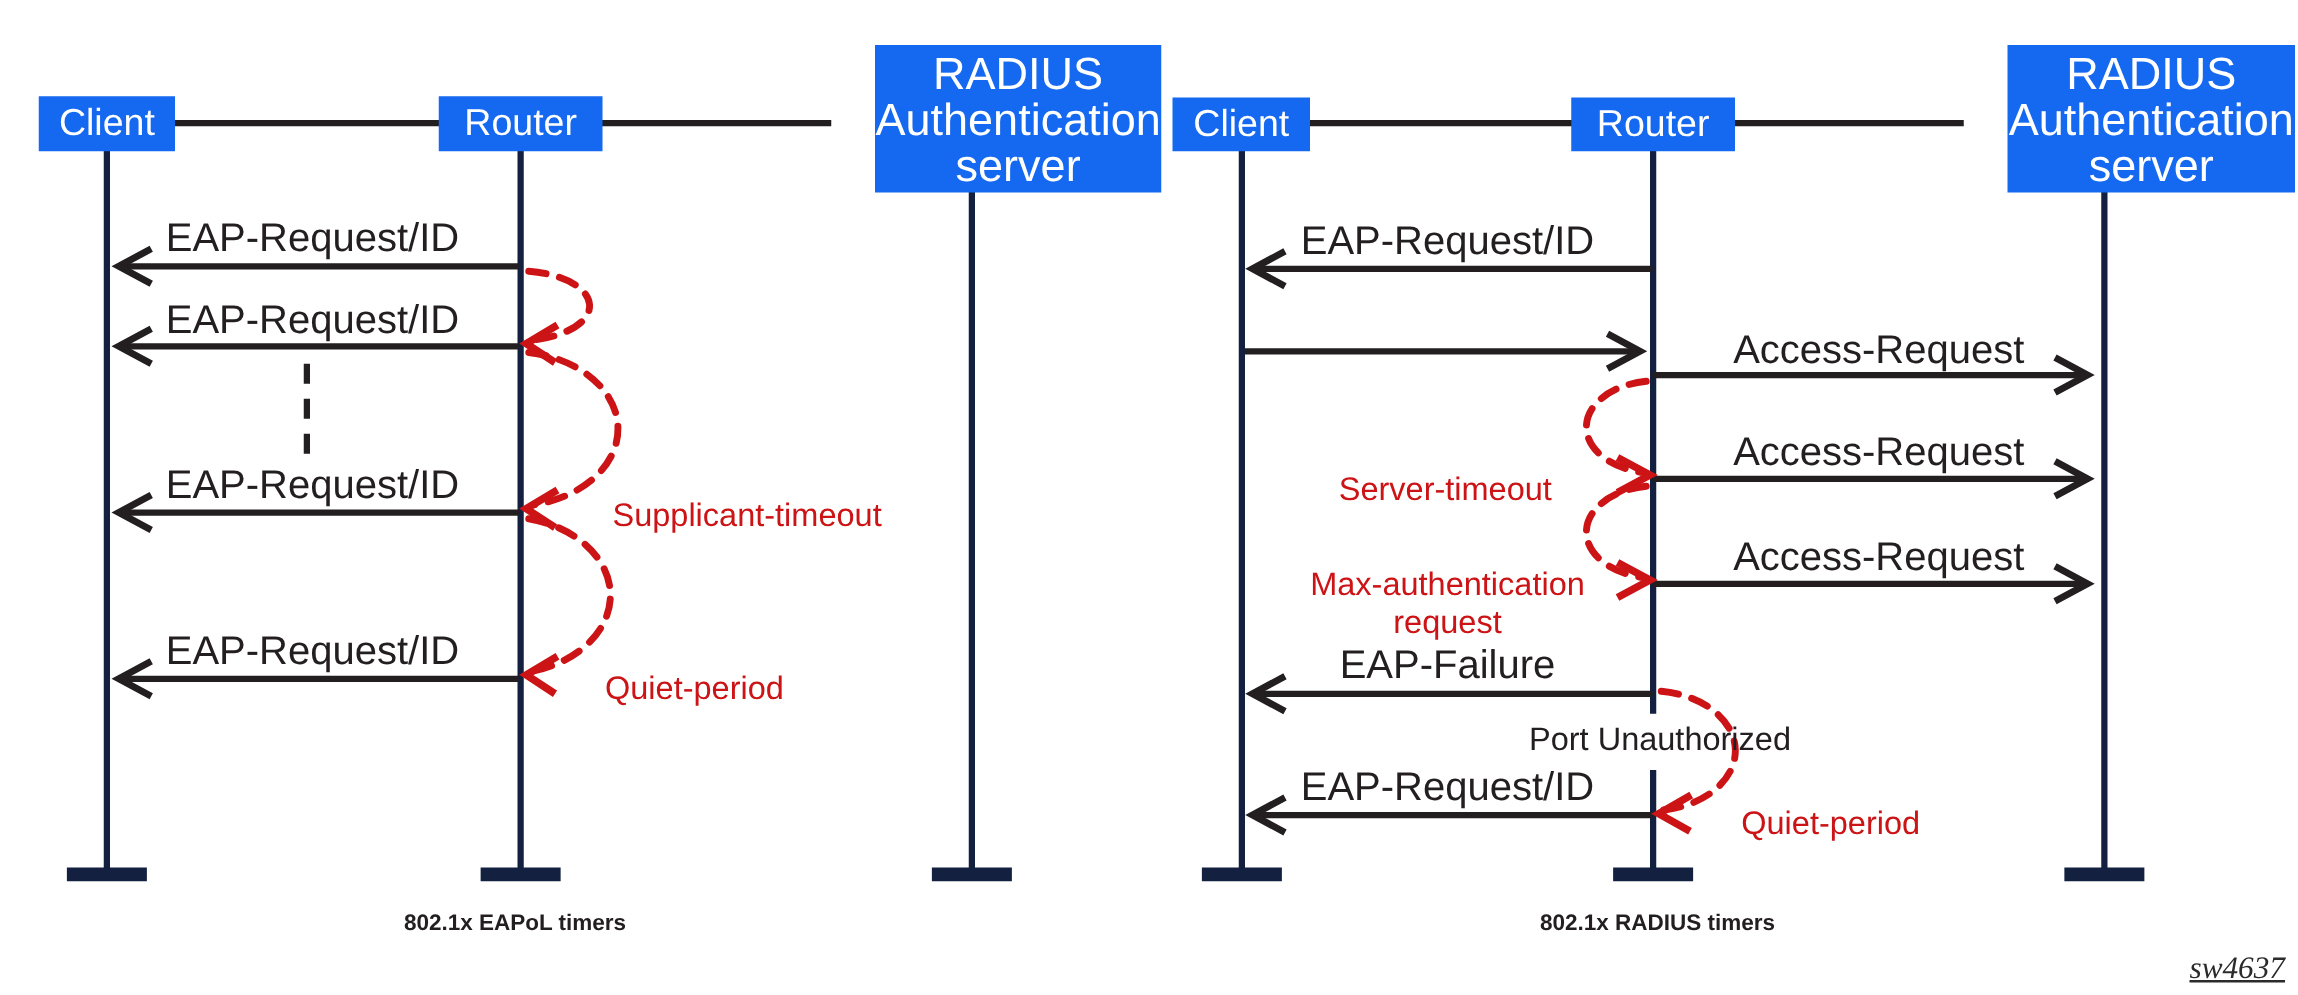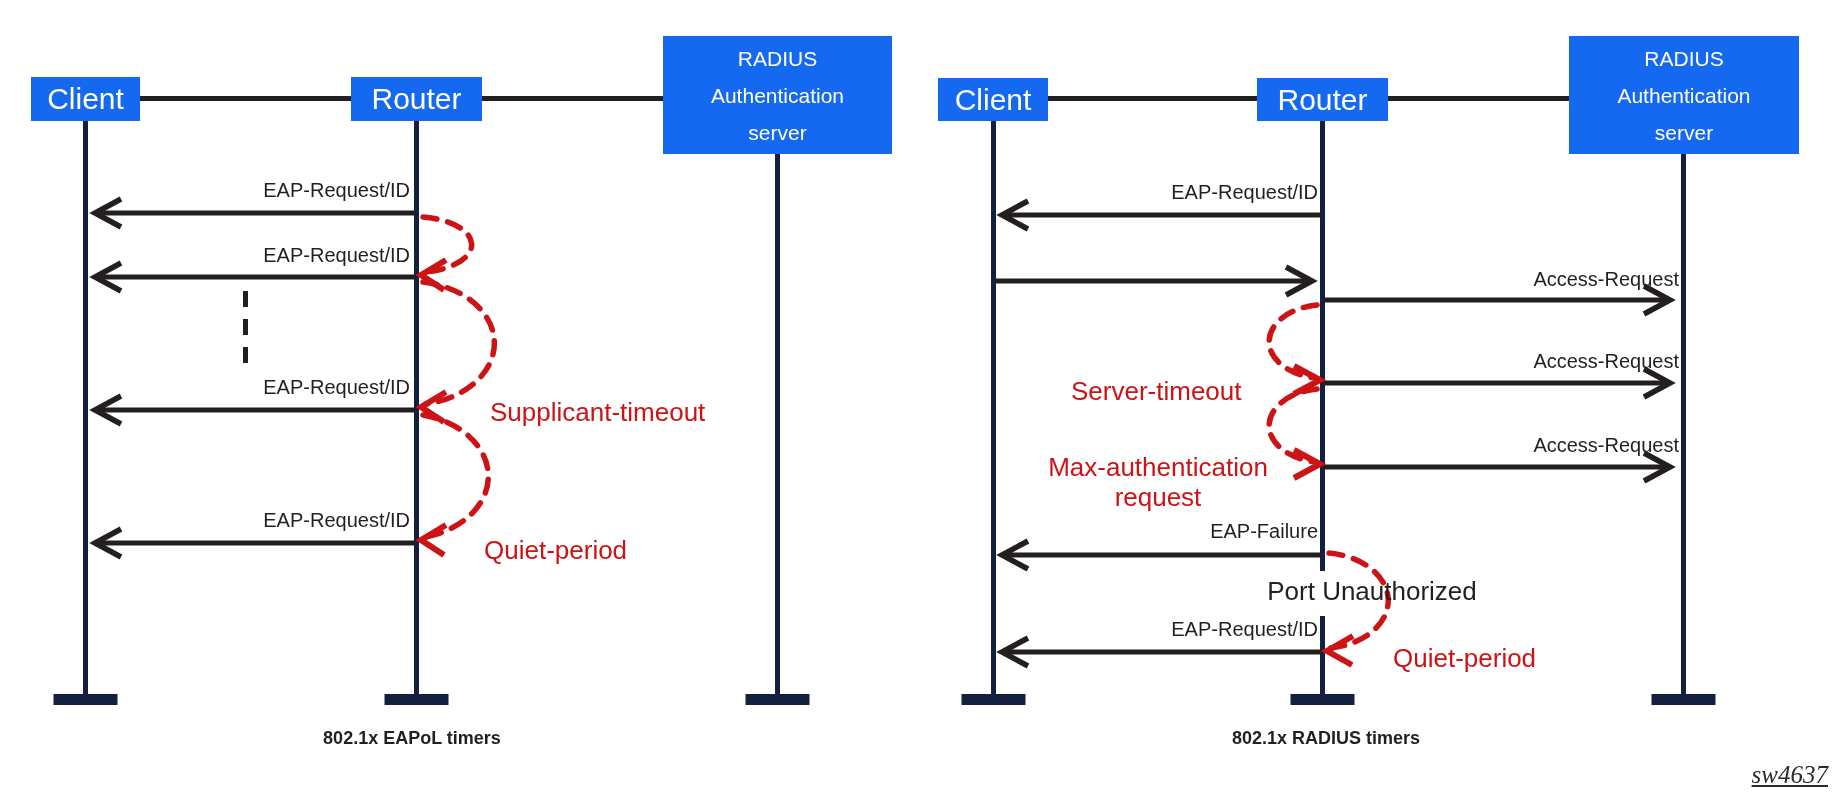--- a/index.html
+++ b/index.html
@@ -14,23 +14,23 @@
   .msgline{stroke:var(--arrow-black);stroke-width:5;fill:none;}
   .head{stroke:var(--arrow-black);stroke-width:5.5;fill:none;stroke-linejoin:miter;}
   .dashv{stroke:var(--arrow-black);stroke-width:5;stroke-dasharray:16 12;fill:none;}
   .timer-arc{stroke:var(--timer-red);stroke-width:5.5;fill:none;stroke-dasharray:14 11;stroke-linecap:round;}
   .timer-head{stroke:var(--timer-red);stroke-width:6;fill:none;stroke-linejoin:miter;}
   .box{
     position:absolute;background:var(--box-blue);color:#ffffff;
     display:flex;align-items:center;justify-content:center;text-align:center;
     font-size:30px;line-height:34px;
   }
-  .box.multi{font-size:21px;line-height:37px;white-space:pre-line;}
+  .box.multi{font-size:36px;line-height:37px;white-space:pre-line;margin-left:37px;}
   .msg{
-    position:absolute;text-align:right;font-size:20px;line-height:28px;color:var(--arrow-black);
+    position:absolute;text-align:center;font-size:32px;line-height:28px;color:var(--arrow-black);
   }
   .timer{
     position:absolute;font-size:26px;line-height:28px;color:var(--timer-red);white-space:pre-line;
   }
   .timer.centered{text-align:center;line-height:30px;}
   .status{
     position:absolute;text-align:center;font-size:26px;line-height:28px;color:var(--arrow-black);
   }
   .caption{
     position:absolute;text-align:center;font-size:18px;font-weight:bold;color:var(--arrow-black);
@@ -178,21 +178,21 @@
   <div class="box" style="left:1257px;top:78px;width:131px;height:43px;">Router</div>
   <div class="box multi" style="left:1569px;top:36px;width:230px;height:118px;">RADIUS
 Authentication
 server</div>
 
   <div class="msg" style="left:998px;top:178px;width:320px;">EAP-Request/ID</div>
   <div class="msg" style="left:1327px;top:265px;width:352px;">Access-Request</div>
   <div class="msg" style="left:1327px;top:347px;width:352px;">Access-Request</div>
   <div class="msg" style="left:1327px;top:431px;width:352px;">Access-Request</div>
   <div class="msg" style="left:998px;top:517px;width:320px;">EAP-Failure</div>
-  <div class="status" style="left:1222px;top:577px;width:300px;">Port Unauthorized</div>
+  <div class="status" style="left:1178px;top:577px;width:300px;">Port Unauthorized</div>
   <div class="msg" style="left:998px;top:615px;width:320px;">EAP-Request/ID</div>
 
   <div class="timer" style="left:1071px;top:377px;">Server-timeout</div>
   <div class="timer centered" style="left:1008px;top:452px;width:300px;">Max-authentication
 request</div>
   <div class="timer" style="left:1393px;top:644px;">Quiet-period</div>
 
   <div class="caption" style="left:1126px;top:728px;width:400px;">802.1x RADIUS timers</div>
 
   <div class="fig-id" style="left:1700px;top:761px;width:128px;">sw4637</div>

